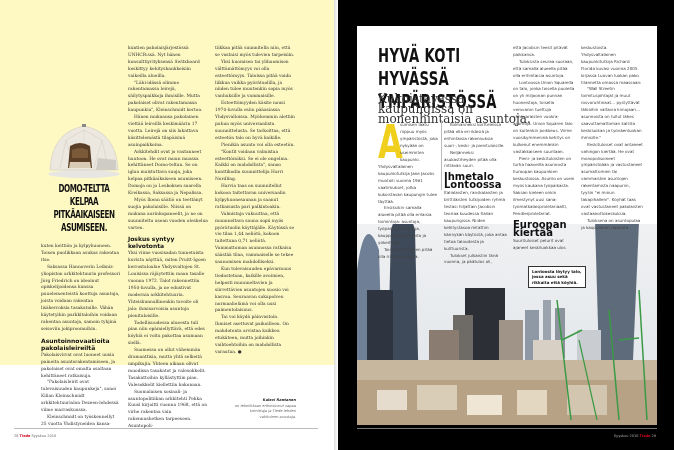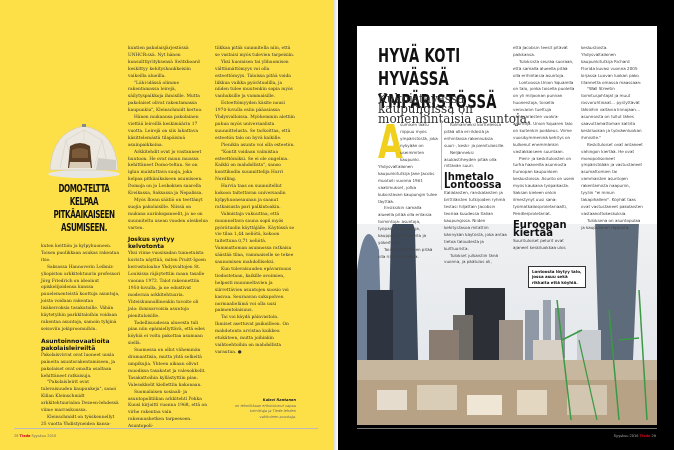--- a/index.html
+++ b/index.html
@@ -1,18 +1,18 @@
 <!DOCTYPE html>
 <html><head>
 <meta charset="utf-8">
 <style>
   html,body{margin:0;padding:0;}
   body{width:674px;height:450px;overflow:hidden;background:#fff;font-family:"DejaVu Serif",serif;position:relative;}
   .spread{position:absolute;left:0;top:0;width:674px;height:450px;}
-  .left-page{position:absolute;left:0;top:0;width:334px;height:450px;background:#fde047;}
+  .left-page{position:absolute;left:0;top:0;width:334px;height:365px;background:#fef9c3;}
   .gutter{position:absolute;left:334px;top:0;width:4px;height:450px;background:linear-gradient(to right,#ddd,#fff);}
   .right-page{position:absolute;left:338px;top:0;width:336px;height:450px;background:#000;}
   .right-inner{position:absolute;left:19px;top:26px;width:300px;height:198px;background:#fff;}
   .photo{position:absolute;left:19px;top:190px;width:300px;height:235px;overflow:hidden;}
   .col{position:absolute;font-size:4.4px;line-height:6.9px;color:#333;}
   .col p{margin:0;text-indent:6px;}
   .col p.noindent{text-indent:0;}
   .col h3{font-family:"DejaVu Sans",sans-serif;font-size:6px;line-height:7px;margin:4px 0 1px;color:#111;font-weight:bold;}
   .rcol{font-family:"DejaVu Sans",sans-serif;font-size:4.1px;line-height:6.9px;color:#444;}
   .rcol h3{font-size:10px;line-height:8px;margin:3px 0 1px;}

